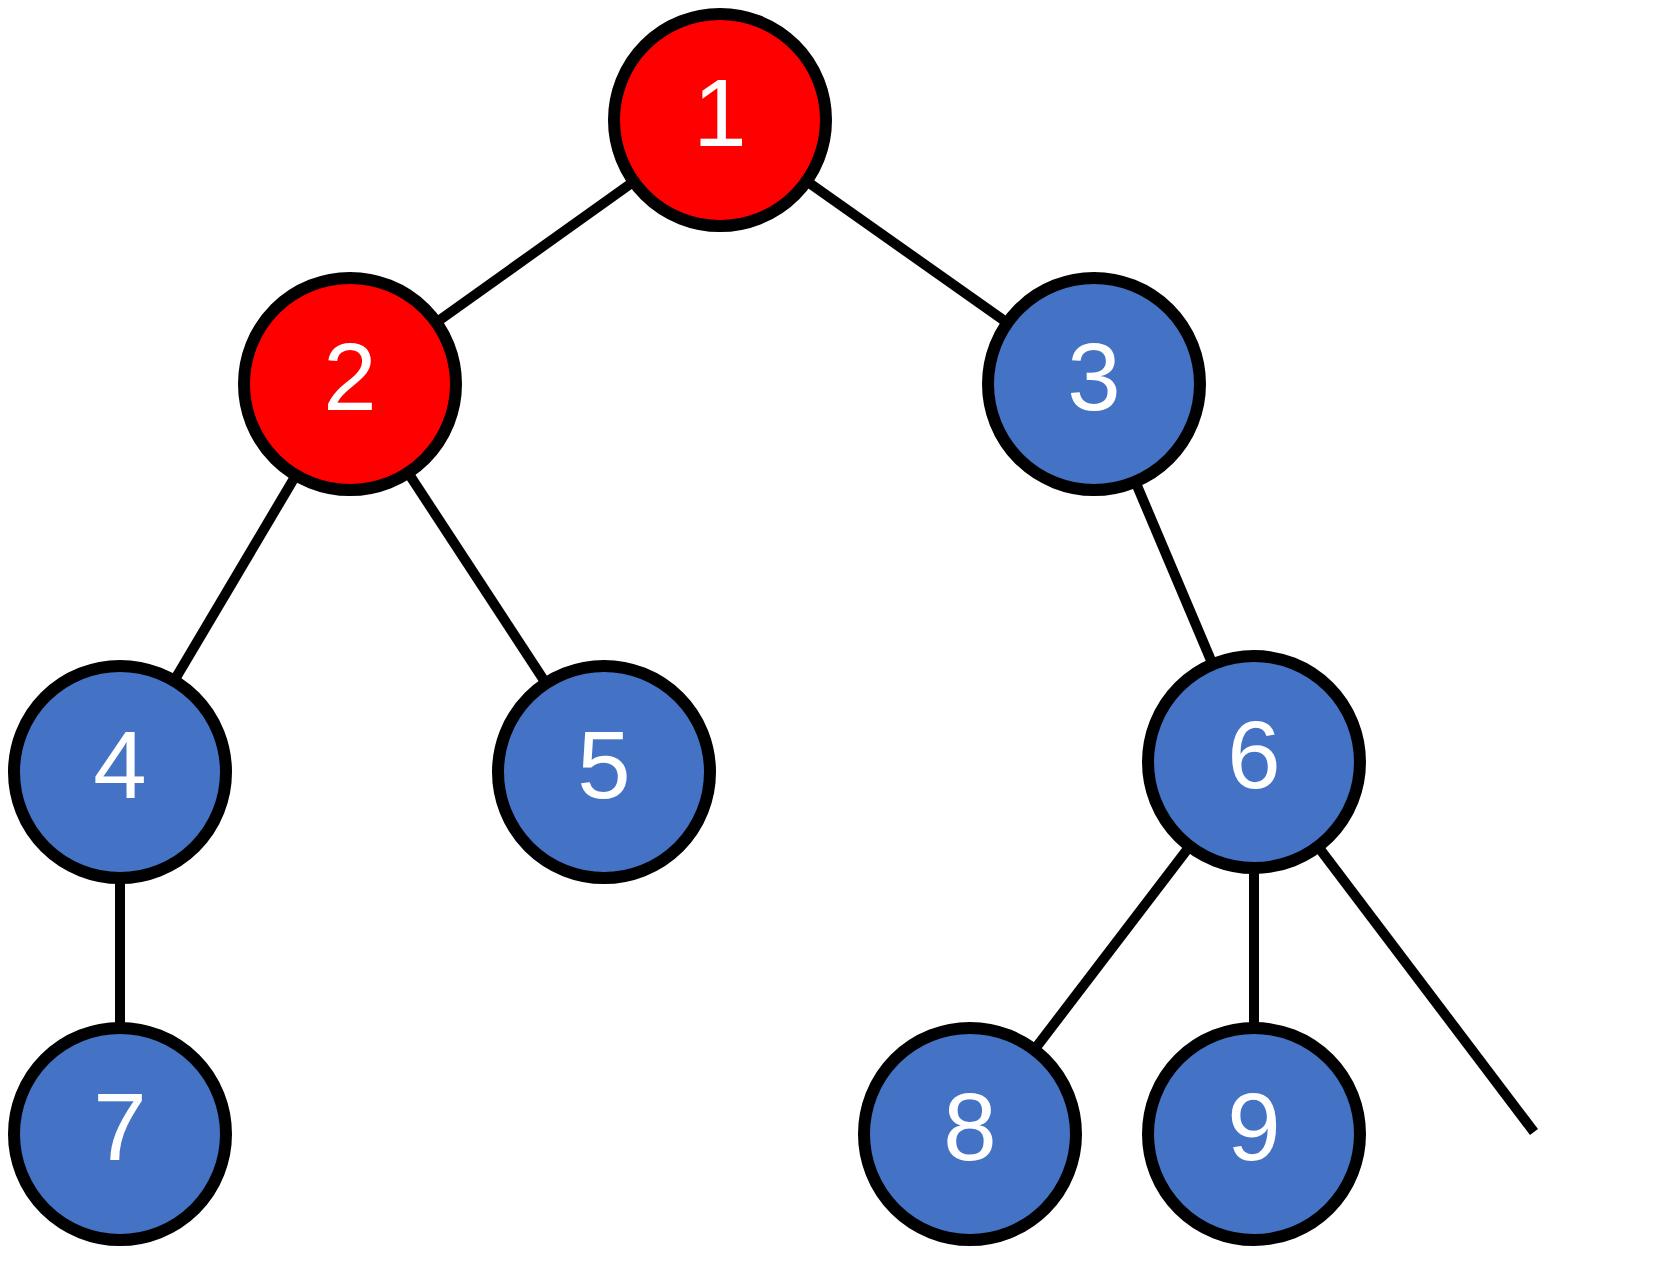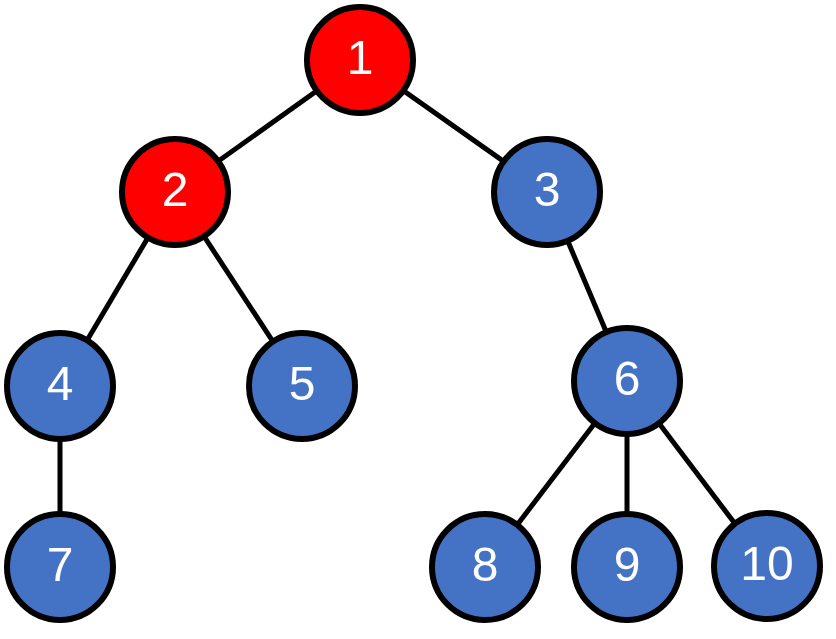--- a/index.html
+++ b/index.html
@@ -76,16 +76,13 @@
     </div>
   <div class="node" style="left: 60px; top: 567px; background: rgb(68, 114, 196); border-color: rgb(0, 0, 0); color: rgb(255, 255, 255);">
       <span class="node-label">7</span>
     </div>
   <div class="node" style="left: 485px; top: 567px; background: rgb(68, 114, 196); border-color: rgb(0, 0, 0); color: rgb(255, 255, 255);">
       <span class="node-label">8</span>
     </div>
   <div class="node" style="left: 627px; top: 567px; background: rgb(68, 114, 196); border-color: rgb(0, 0, 0); color: rgb(255, 255, 255);">
       <span class="node-label">9</span>
     </div>
-  <div class="node" style="left: 767px; top: 566px; background: rgb(68, 114, 196); border-color: rgb(0, 0, 0); color: rgb(255, 255, 255);">
-      <span class="node-label">10</span>
-    </div>
 </div>
 
 </body></html>

